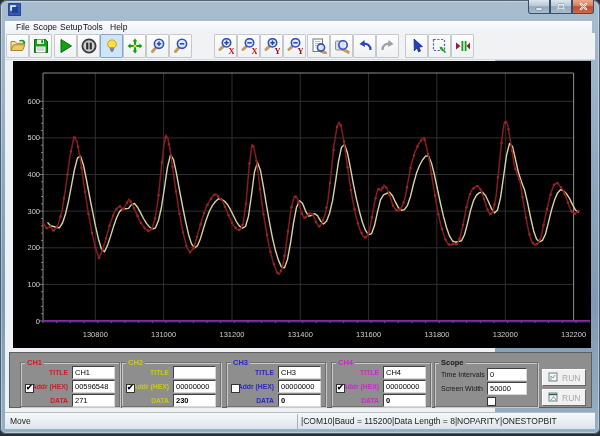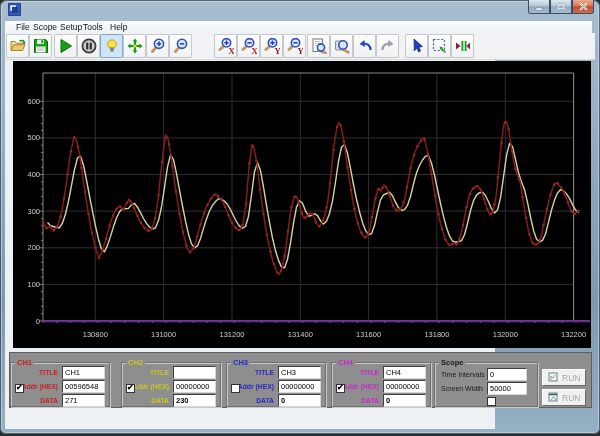--- a/index.html
+++ b/index.html
@@ -317,21 +317,21 @@
           <text x="492.3" y="276" text-anchor="middle">132000</text>
           <text x="560.6" y="276" text-anchor="middle">132200</text>
         </g>
 <line x1="30" y1="260.9" x2="577" y2="260.9" stroke="#3030a0" stroke-width="1"></line>
 <line x1="30" y1="259.7" x2="577" y2="259.7" stroke="#8c2a96" stroke-width="1.3"></line>
 <path d="M34.5 161.4L37.5 164.8L40.5 165.5L43.5 166.5L46.5 166.7L49.5 162.0L52.5 153.0L55.5 140.1L58.5 124.3L61.5 108.5L64.5 96.9L67.5 95.2L70.5 104.2L73.5 119.0L76.5 135.0L79.5 150.2L82.5 165.2L85.5 178.2L88.5 188.3L91.5 190.8L94.5 184.4L97.5 175.4L100.5 165.6L103.5 157.0L106.5 150.7L109.5 147.5L112.5 147.7L115.5 147.4L118.5 143.6L121.5 142.5L124.5 146.2L127.5 151.6L130.5 157.5L133.5 162.4L136.5 166.0L139.5 168.0L142.5 166.8L145.5 159.6L148.5 146.0L151.5 126.5L154.5 105.9L157.5 94.0L160.5 98.6L163.5 112.7L166.5 129.2L169.5 145.0L172.5 160.0L175.5 173.2L178.5 182.9L181.5 186.9L184.5 184.7L187.5 177.4L190.5 167.4L193.5 157.9L196.5 150.0L199.5 144.4L202.5 140.5L205.5 137.8L208.5 138.0L211.5 140.2L214.5 143.5L217.5 148.7L220.5 154.8L223.5 160.8L226.5 165.1L229.5 167.2L232.5 165.5L235.5 155.2L238.5 134.0L241.5 110.7L244.5 101.6L247.5 109.5L250.5 126.1L253.5 144.4L256.5 161.4L259.5 177.1L262.5 189.8L265.5 199.4L268.5 206.1L271.5 206.8L274.5 198.4L277.5 182.1L280.5 162.1L283.5 146.2L286.5 139.8L289.5 142.3L292.5 149.8L295.5 155.1L298.5 154.5L301.5 152.7L304.5 154.6L307.5 159.9L310.5 163.1L313.5 160.3L316.5 152.5L319.5 139.9L322.5 121.0L325.5 100.4L328.5 86.2L331.5 83.5L334.5 92.2L337.5 107.3L340.5 123.6L343.5 138.1L346.5 150.7L349.5 161.5L352.5 169.4L355.5 173.6L358.5 172.8L361.5 164.6L364.5 150.9L367.5 138.8L370.5 133.8L373.5 132.5L376.5 131.2L379.5 134.8L382.5 141.2L385.5 146.8L388.5 149.3L391.5 148.6L394.5 144.3L397.5 135.4L400.5 123.0L403.5 112.1L406.5 104.5L409.5 99.0L412.5 95.1L415.5 94.8L418.5 102.2L421.5 114.2L424.5 128.5L427.5 142.5L430.5 155.4L433.5 166.5L436.5 174.9L439.5 180.0L442.5 181.2L445.5 180.5L448.5 179.8L451.5 173.7L454.5 162.5L457.5 149.5L460.5 139.7L463.5 134.1L466.5 131.6L469.5 131.3L472.5 134.5L475.5 140.8L478.5 147.7L481.5 151.9L484.5 149.0L487.5 136.9L490.5 116.0L493.5 94.3L496.5 82.5L499.5 85.5L502.5 98.3L505.5 111.8L508.5 120.9L511.5 128.7L514.5 141.4L517.5 156.0L520.5 169.4L523.5 177.9L526.5 180.9L529.5 179.4L532.5 173.0L535.5 161.2L538.5 149.0L541.5 139.1L544.5 132.0L547.5 128.7L550.5 129.8L553.5 132.8L556.5 137.4L559.5 143.6L562.5 149.1L565.5 151.8" fill="none" stroke="#d8d4a2" stroke-width="1.4" stroke-linejoin="round"></path>
 <path d="M30.0 162.2L34.0 167.7L37.0 165.5L41.0 169.9L45.0 164.1L49.0 150.1L53.0 124.5L57.0 95.2L61.0 75.8L64.0 80.6L67.0 95.9L71.0 124.5L75.0 150.1L79.0 172.1L83.0 188.6L86.0 197.0L89.0 190.4L93.0 177.6L97.0 163.0L101.0 152.0L104.0 147.2L107.0 145.4L110.0 149.0L113.0 143.5L116.0 138.1L119.0 142.8L123.0 151.6L127.0 160.4L132.0 167.7L136.0 170.3L139.0 167.7L142.0 157.5L145.0 139.2L148.0 109.9L151.0 84.2L153.0 74.0L155.0 77.6L158.0 94.5L162.0 123.8L166.0 150.1L170.0 171.4L174.0 186.8L177.0 191.2L181.0 186.8L185.0 172.1L189.0 158.2L193.0 146.5L197.0 139.2L200.0 134.8L203.0 132.9L206.0 136.6L209.0 139.2L212.0 145.7L216.0 155.3L220.0 164.1L224.0 168.4L227.0 169.2L230.0 163.0L233.0 142.8L236.0 106.2L239.0 83.5L241.0 87.2L244.0 102.5L247.0 128.2L250.0 150.1L253.0 168.4L256.0 184.9L260.0 200.7L264.0 211.3L266.0 213.5L269.0 208.0L272.0 192.3L275.0 170.3L278.0 148.3L281.0 136.2L283.0 135.1L285.0 139.2L288.0 150.1L291.0 157.5L294.0 154.9L297.0 152.0L300.0 153.8L303.0 161.1L306.0 165.9L309.0 161.9L312.0 153.8L315.0 139.2L318.0 113.5L321.0 84.2L324.0 65.9L326.0 61.2L328.0 65.2L331.0 80.6L335.0 109.9L339.0 135.5L343.0 155.6L347.0 169.2L350.0 175.0L353.0 176.9L356.0 171.4L359.0 156.4L362.0 139.2L365.0 127.4L368.0 130.0L371.0 124.1L374.0 127.4L377.0 135.5L380.0 144.6L383.0 149.0L386.0 149.8L389.0 145.7L392.0 137.3L395.0 120.8L398.0 104.4L402.0 90.8L406.0 82.4L409.0 78.0L411.0 76.5L414.0 87.9L417.0 103.3L420.0 122.7L424.0 146.5L428.0 164.8L432.0 177.6L435.0 183.1L438.0 184.2L441.0 182.0L444.0 183.8L447.0 176.5L450.0 164.1L453.0 148.3L456.0 135.5L459.0 128.9L462.0 126.0L465.0 124.9L468.0 129.3L471.0 138.1L474.0 147.6L477.0 153.8L480.0 150.9L483.0 136.2L486.0 106.2L489.0 76.9L491.0 63.0L493.0 60.1L495.0 65.2L498.0 83.5L501.0 102.5L504.0 113.5L507.0 120.1L510.0 139.2L513.0 156.7L516.0 172.1L519.0 181.3L522.0 184.2L525.0 182.4L528.0 176.5L531.0 161.9L535.0 143.5L538.0 131.8L541.0 123.8L544.0 121.6L547.0 125.2L550.0 128.9L553.0 136.2L556.0 144.6L559.0 151.2L562.0 152.7L565.0 150.1" fill="none" stroke="#861c1c" stroke-width="1.5" stroke-linejoin="round"></path>
 <path d="M30.0 162.2h.01M33.5 167.0h.01M37.0 165.5h.01M40.5 169.4h.01M44.0 165.5h.01M47.5 155.4h.01M51.0 137.3h.01M54.5 113.5h.01M58.0 90.4h.01M61.5 76.6h.01M65.0 85.7h.01M68.5 106.7h.01M72.0 130.9h.01M75.5 152.9h.01M79.0 172.1h.01M82.5 186.5h.01M86.0 197.0h.01M89.5 188.8h.01M93.0 177.6h.01M96.5 164.8h.01M100.0 154.7h.01M103.5 148.0h.01M107.0 145.4h.01M110.5 148.1h.01M114.0 141.7h.01M117.5 140.4h.01M121.0 147.2h.01M124.5 154.9h.01M128.0 161.9h.01M131.5 167.0h.01M135.0 169.6h.01M138.5 168.1h.01M142.0 157.5h.01M145.5 134.3h.01M149.0 101.3h.01M152.5 76.5h.01M156.0 83.2h.01M159.5 105.5h.01M163.0 130.4h.01M166.5 152.8h.01M170.0 171.4h.01M173.5 184.8h.01M177.0 191.2h.01M180.5 187.3h.01M184.0 175.8h.01M187.5 163.4h.01M191.0 152.3h.01M194.5 143.7h.01M198.0 137.7h.01M201.5 133.8h.01M205.0 135.4h.01M208.5 138.7h.01M212.0 145.7h.01M215.5 154.1h.01M219.0 161.9h.01M222.5 166.8h.01M226.0 168.9h.01M229.5 164.0h.01M233.0 142.8h.01M236.5 102.4h.01M240.0 85.3h.01M243.5 100.0h.01M247.0 128.2h.01M250.5 153.2h.01M254.0 173.9h.01M257.5 190.8h.01M261.0 203.3h.01M264.5 211.8h.01M268.0 209.8h.01M271.5 194.9h.01M275.0 170.3h.01M278.5 146.3h.01M282.0 135.7h.01M285.5 141.0h.01M289.0 152.6h.01M292.5 156.2h.01M296.0 152.9h.01M299.5 153.5h.01M303.0 161.1h.01M306.5 165.2h.01M310.0 159.2h.01M313.5 146.5h.01M317.0 122.1h.01M320.5 89.1h.01M324.0 65.9h.01M327.5 64.2h.01M331.0 80.6h.01M334.5 106.2h.01M338.0 129.1h.01M341.5 148.1h.01M345.0 162.4h.01M348.5 172.1h.01M352.0 176.3h.01M355.5 172.3h.01M359.0 156.4h.01M362.5 137.2h.01M366.0 128.3h.01M369.5 127.1h.01M373.0 126.3h.01M376.5 134.1h.01M380.0 144.6h.01M383.5 149.2h.01M387.0 148.4h.01M390.5 141.5h.01M394.0 126.3h.01M397.5 107.1h.01M401.0 94.2h.01M404.5 85.6h.01M408.0 79.5h.01M411.5 78.4h.01M415.0 93.0h.01M418.5 113.0h.01M422.0 134.6h.01M425.5 153.3h.01M429.0 168.0h.01M432.5 178.5h.01M436.0 183.5h.01M439.5 183.1h.01M443.0 183.2h.01M446.5 177.7h.01M450.0 164.1h.01M453.5 146.2h.01M457.0 133.3h.01M460.5 127.4h.01M464.0 125.2h.01M467.5 128.5h.01M471.0 138.1h.01M474.5 148.6h.01M478.0 152.8h.01M481.5 143.5h.01M485.0 116.2h.01M488.5 81.8h.01M492.0 61.5h.01M495.5 68.2h.01M499.0 89.8h.01M502.5 108.0h.01M506.0 117.9h.01M509.5 136.0h.01M513.0 156.7h.01M516.5 173.6h.01M520.0 182.2h.01M523.5 183.3h.01M527.0 178.5h.01M530.5 164.3h.01M534.0 148.1h.01M537.5 133.8h.01M541.0 123.8h.01M544.5 122.2h.01M548.0 126.5h.01M551.5 132.6h.01M555.0 141.8h.01M558.5 150.1h.01M562.0 152.7h.01M565.5 150.1h.01" fill="none" stroke="#962626" stroke-width="2.6" stroke-linecap="round"></path>
 </svg>
   <div id="panel">
-        <div class="grp" style="left:0">
+        <div class="grp" style="left:10px">
 <span class="grplabel" style="color:#cc2020">CH1</span>
 <span class="fldlabel" style="top:6px;color:#cc2020">TITLE</span>
 <span class="fldlabel" style="top:20px;color:#cc2020">Addr (HEX)</span>
 <span class="fldlabel" style="top:34px;color:#cc2020">DATA</span>
 <div class="cbox" style="top:21px">
             <span class="check">✔</span>
           </div>
 <div class="ebox" style="top:3px">CH1</div>
 <div class="ebox" style="top:17px">00596548</div>
 <div class="ebox" style="top:31px;font-weight:normal">271</div>
@@ -387,14 +387,19 @@
         </div>
         <div class="runbtn" style="top:36px">
           <svg width="11" height="11" viewBox="0 0 11 11">
             <rect x="1" y="1" width="8" height="8" fill="#f4f4f4" stroke="#68888a" stroke-width="1"></rect>
             <path d="M1 2.5h8" stroke="#2a5a5c" stroke-width="1.4"></path>
             <path d="M3 8L5.5 4.5L8 8" stroke="#8aa0a2" fill="none"></path>
           </svg>
           <span>RUN</span>
         </div>
       </div>
+  <div id="statusbar">
+    <span style="position:absolute;left:5px;top:3px;">Move</span>
+    <div style="position:absolute;left:292px;top:1px;width:1px;height:15px;background:#aab0b6;"></div>
+    <span style="position:absolute;left:296px;top:3px;">|COM10|Baud = 115200|Data Length = 8|NOPARITY|ONESTOPBIT</span>
+  </div>
  </div>
 </div>
 
 </body></html>

